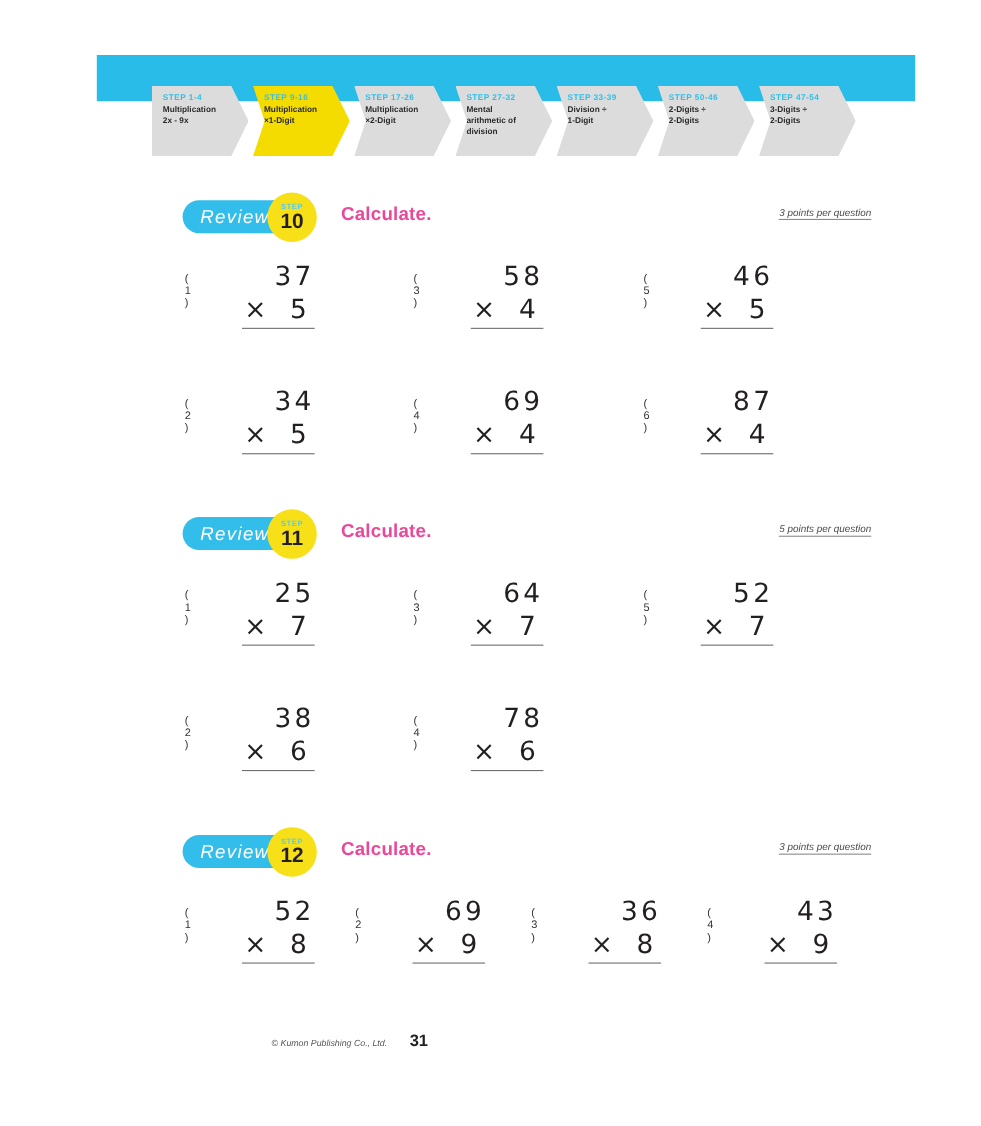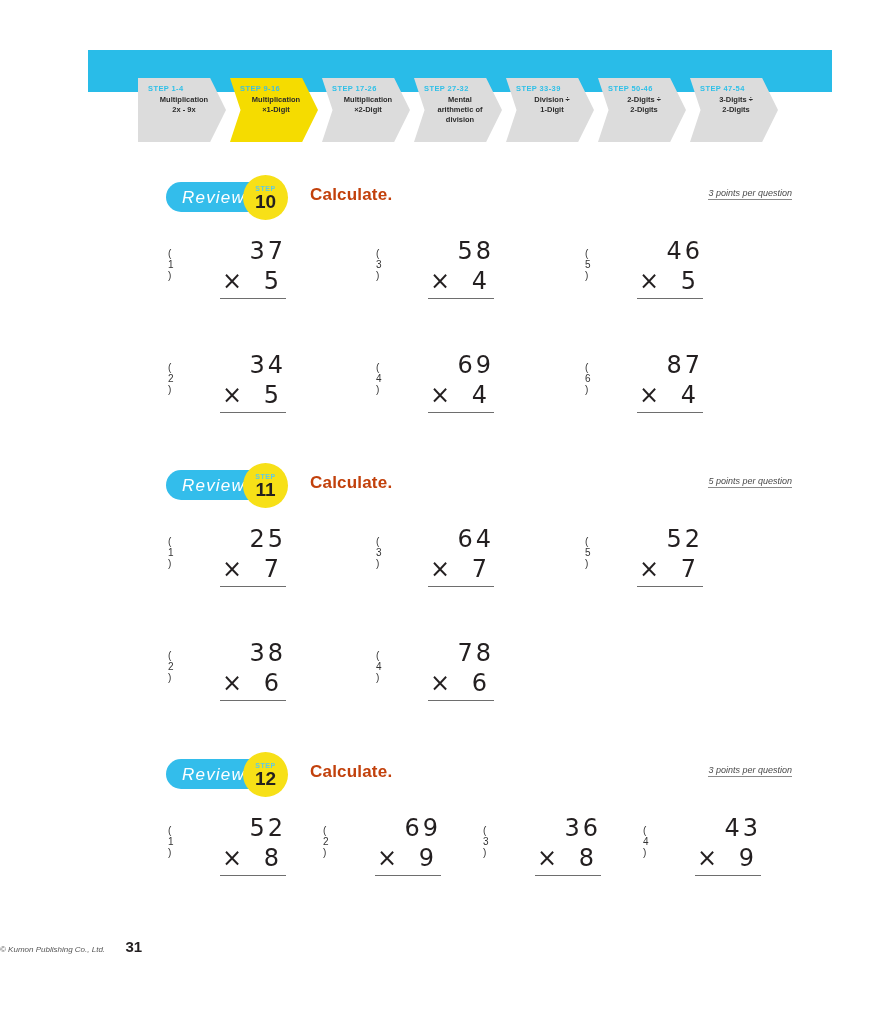--- a/index.html
+++ b/index.html
@@ -57,21 +57,20 @@
   }
   .step-tab.current .step-num {
     color: #3fbfe0;
   }
   .step-desc {
     font-size: 7.5px;
     font-weight: bold;
     color: #2b2b2b;
     line-height: 1.35;
     white-space: pre-line;
-    text-align: center;
   }
 
   
   .section {
     position: absolute;
     left: 0;
     width: 892px;
   }
   .sec-head {
     position: relative;
@@ -122,21 +121,21 @@
     font-weight: bold;
     color: #231f20;
     line-height: 1.05;
   }
   .instruction {
     position: absolute;
     left: 310px;
     top: 5px;
     font-size: 17px;
     font-weight: bold;
-    color: #c2410c;
+    color: #ec4899;
     letter-spacing: 0.2px;
   }
   .points {
     position: absolute;
     right: 100px;
     top: 8px;
     font-size: 9px;
     color: #4a4a4a;
     border-bottom: 1px solid #8a8a8a;
     padding-bottom: 1px;
@@ -184,21 +183,21 @@
   }
   .bot-line .mul { padding-left: 2px; }
   .bot-line .digit { padding-right: 4px; letter-spacing: 3px; }
 
   
   .footer {
     position: absolute;
     left: 0;
     top: 938px;
     width: 728px;
-    text-align: left;
+    text-align: center;
     padding-right: 92px;
     box-sizing: border-box;
   }
   .copyright {
     font-size: 8px;
     font-style: italic;
     color: #555555;
     margin-right: 16px;
   }
   .page-no {

